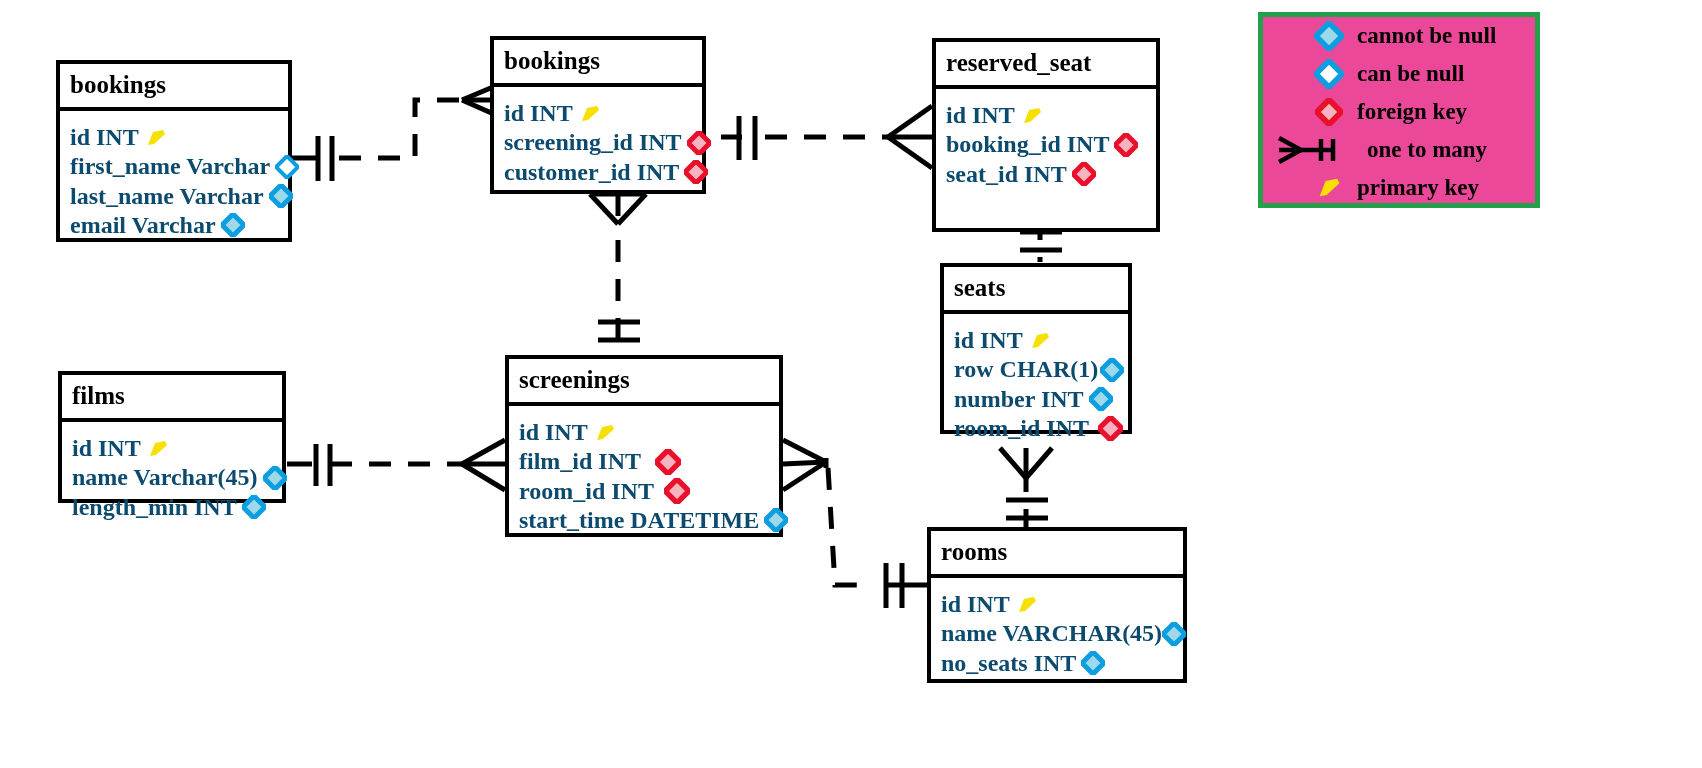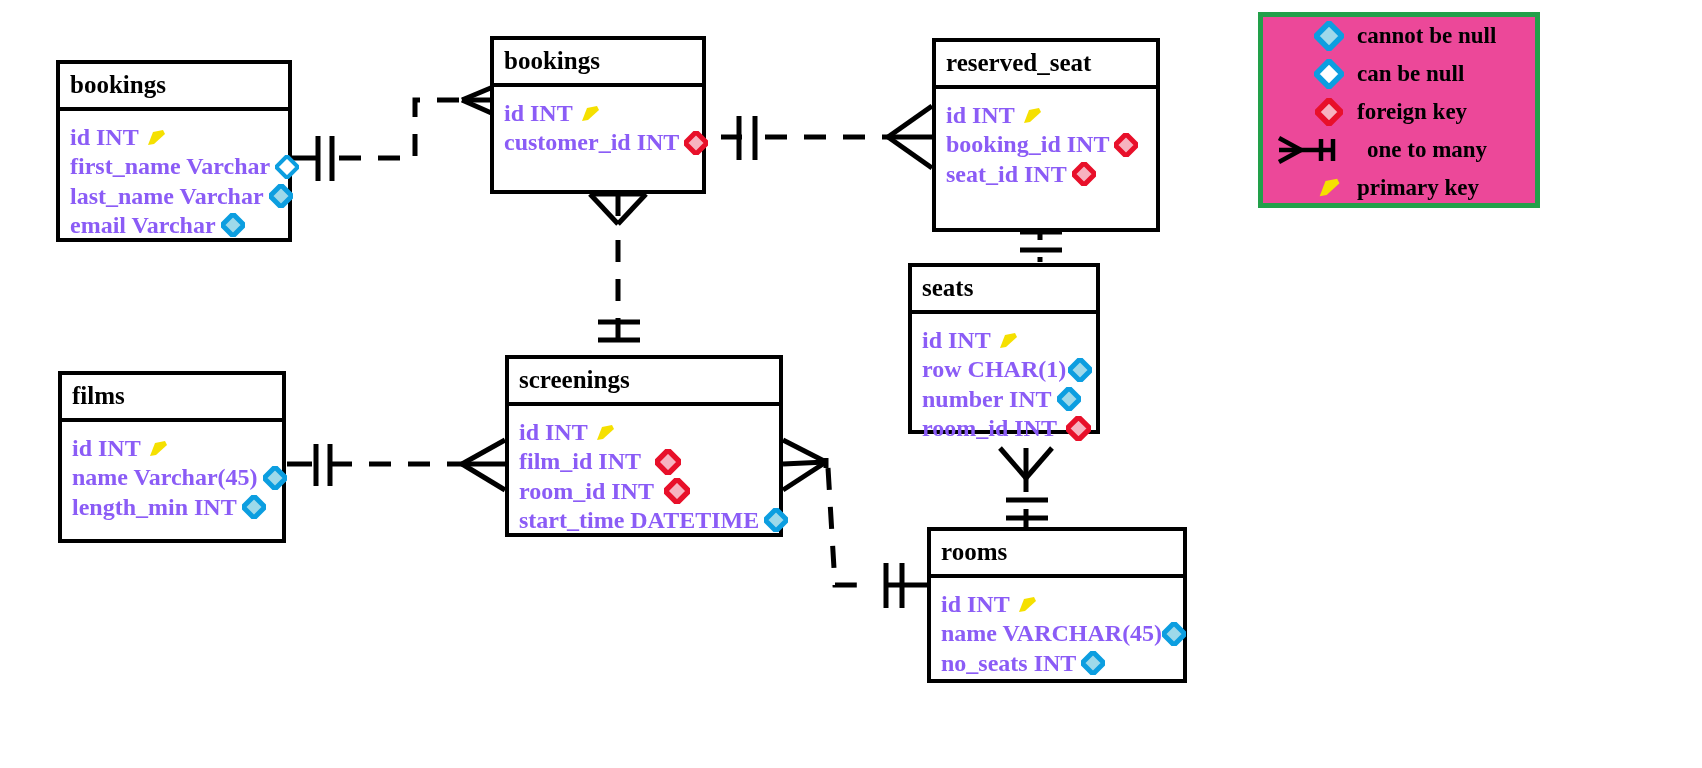--- a/index.html
+++ b/index.html
@@ -41,21 +41,21 @@
   }
   .entity-body {
     padding: 12px 8px 10px 10px;
   }
   .attr {
     display: flex;
     align-items: center;
     font-weight: bold;
     font-size: 24px;
     line-height: 1.22;
-    color: #8b5cf6;
+    color: #0c4a6e;
     white-space: nowrap;
   }
   .attr-label { display: inline-block; }
 
   
   .marker {
     display: inline-block;
     margin-left: 5px;
     flex: none;
     line-height: 0;
@@ -229,20 +229,28 @@
   <div class="entity-body">
     <div class="attr">
       <span class="attr-label">id INT</span>
       <span class="marker">
           <svg width="24" height="20" viewBox="0 0 24 20">
             <path d="M4 17 L9 4 L19 2 L21 6 L10 16 Z" fill="#f5e000"></path>
           </svg>
         </span>
     </div>
     <div class="attr">
+      <span class="attr-label">screening_id INT</span>
+      <span class="marker">
+          <svg width="24" height="24" viewBox="0 0 24 24">
+            <path d="M12 1 L23 12 L12 23 L1 12 Z" fill="#f7b3c0" stroke="#e8102a" stroke-width="5"></path>
+          </svg>
+        </span>
+    </div>
+    <div class="attr">
       <span class="attr-label">customer_id INT</span>
       <span class="marker">
           <svg width="24" height="24" viewBox="0 0 24 24">
             <path d="M12 1 L23 12 L12 23 L1 12 Z" fill="#f7b3c0" stroke="#e8102a" stroke-width="5"></path>
           </svg>
         </span>
     </div>
   </div>
 </div>
 
@@ -269,21 +277,21 @@
       <span class="attr-label">seat_id INT</span>
       <span class="marker">
           <svg width="24" height="24" viewBox="0 0 24 24">
             <path d="M12 1 L23 12 L12 23 L1 12 Z" fill="#f7b3c0" stroke="#e8102a" stroke-width="5"></path>
           </svg>
         </span>
     </div>
   </div>
 </div>
 
-<div class="entity" style="left:58px; top:371px; width:228px; height:172px;">
+<div class="entity" style="left:58px; top:371px; width:228px; height:132px;">
   <div class="entity-title">films</div>
   <div class="entity-body">
     <div class="attr">
       <span class="attr-label">id INT</span>
       <span class="marker">
           <svg width="24" height="20" viewBox="0 0 24 20">
             <path d="M4 17 L9 4 L19 2 L21 6 L10 16 Z" fill="#f5e000"></path>
           </svg>
         </span>
     </div>
@@ -337,21 +345,21 @@
       <span class="attr-label">start_time DATETIME</span>
       <span class="marker">
           <svg width="24" height="24" viewBox="0 0 24 24">
             <path d="M12 1 L23 12 L12 23 L1 12 Z" fill="#9ed9ea" stroke="#0c9ee0" stroke-width="5"></path>
           </svg>
         </span>
     </div>
   </div>
 </div>
 
-<div class="entity" style="left:908px; top:263px; width:192px; height:171px;">
+<div class="entity" style="left:940px; top:263px; width:192px; height:171px;">
   <div class="entity-title">seats</div>
   <div class="entity-body">
     <div class="attr">
       <span class="attr-label">id INT</span>
       <span class="marker">
           <svg width="24" height="20" viewBox="0 0 24 20">
             <path d="M4 17 L9 4 L19 2 L21 6 L10 16 Z" fill="#f5e000"></path>
           </svg>
         </span>
     </div>

